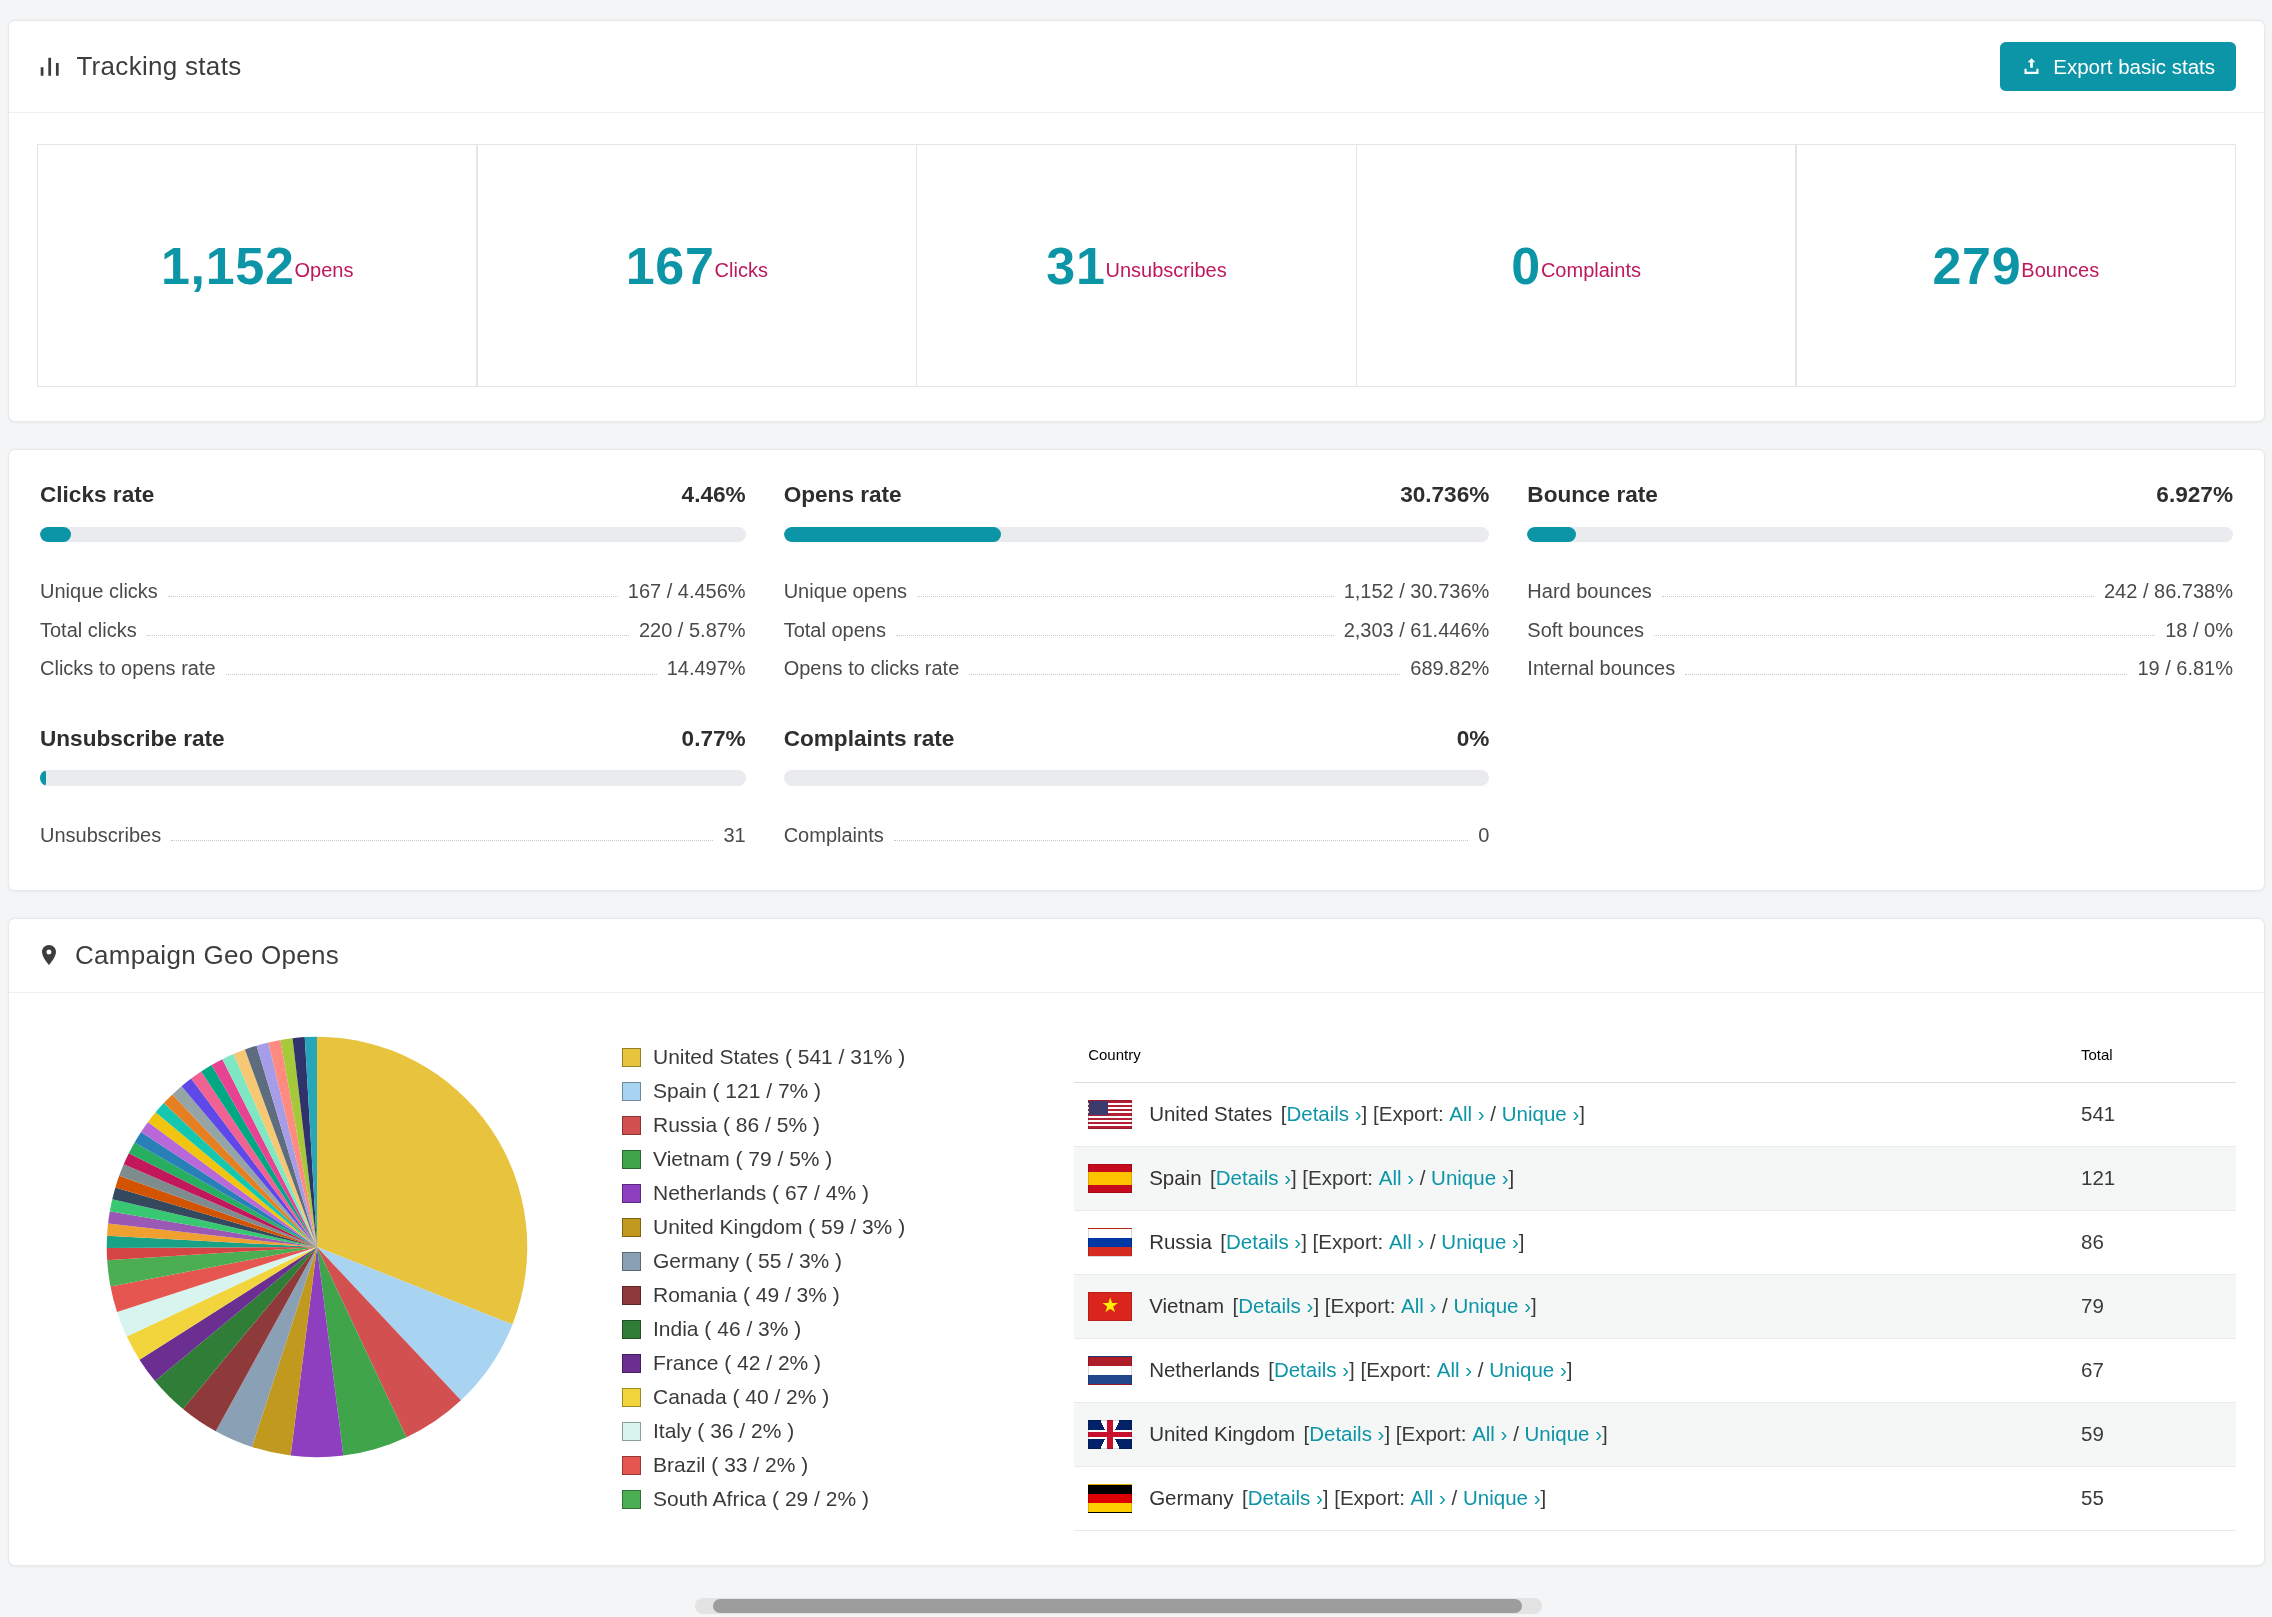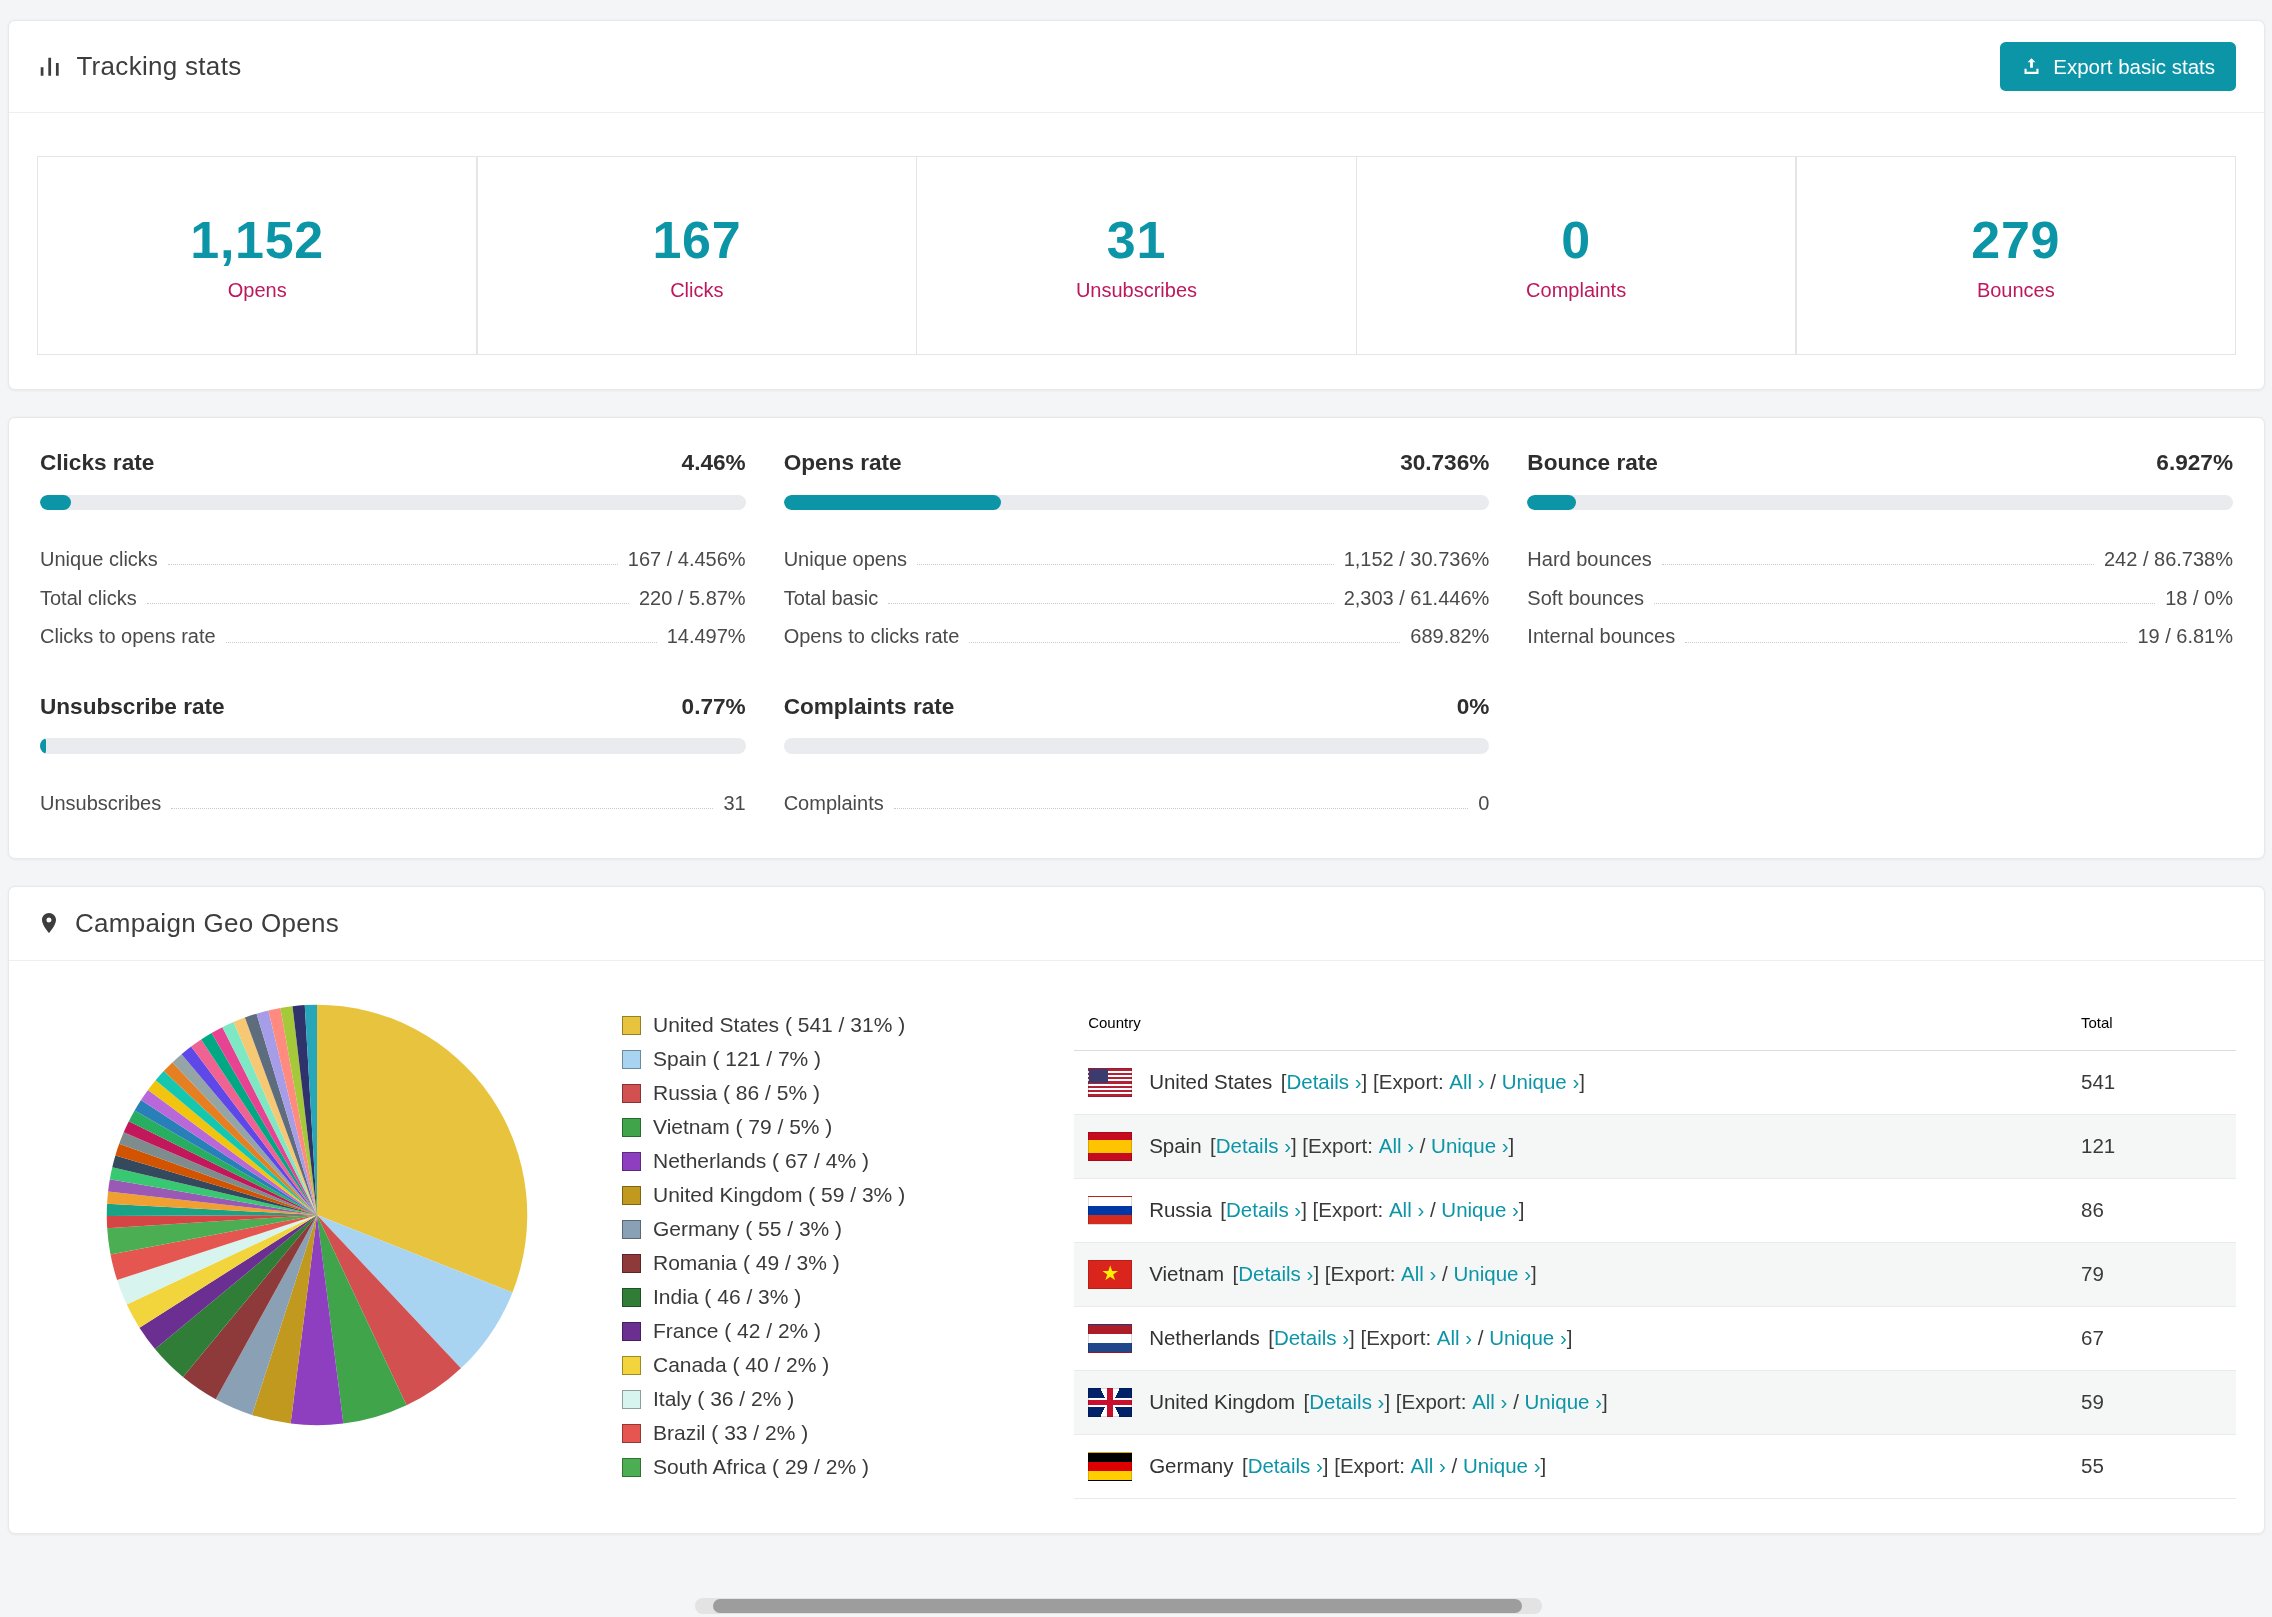--- a/index.html
+++ b/index.html
@@ -36,23 +36,23 @@
     display: flex; align-items: center; gap: 11.3px;
     background: var(--accent, #0c95a6); color: #fff;
     border: none; border-radius: 5.6px;
     font-size: 20.5px; font-family: inherit;
     padding: 12.7px 21px; cursor: pointer;
   }
 
   
   .stat-boxes { display: flex; }
   .stat-box {
-    flex: 1; height: 199px; margin-left: -0.7px;
+    flex: 1; height: 243px; margin-left: -0.7px;
     border: 0.7px solid #e4e5e7; background: #fff;
-    display: flex; flex-direction: column; align-items: center; justify-content: center; margin-top: 12px;
+    display: flex; flex-direction: row; align-items: center; justify-content: center;
   }
   .stat-box:first-child { margin-left: 0; }
   .stat-value { font-size: 52px; font-weight: 700; color: var(--accent, #0c95a6); letter-spacing: 0.7px; }
   .stat-label { font-size: 20px; color: #be185d; margin-top: 8.5px; }
 
   
   .rates-grid {
     display: grid; grid-template-columns: repeat(3, 1fr);
     column-gap: 47px; row-gap: 45px; gap: 38px;
   }
@@ -212,21 +212,21 @@
             <div class="progress">
               <div class="progress-fill" style="width: 30.736%;"></div>
             </div>
             <div class="rate-rows">
               <div class="rate-row">
                 <span class="rate-row-label">Unique opens</span>
                 <span class="leader"></span>
                 <span class="rate-row-value">1,152 / 30.736%</span>
               </div>
               <div class="rate-row">
-                <span class="rate-row-label">Total basic</span>
+                <span class="rate-row-label">Total opens</span>
                 <span class="leader"></span>
                 <span class="rate-row-value">2,303 / 61.446%</span>
               </div>
               <div class="rate-row">
                 <span class="rate-row-label">Opens to clicks rate</span>
                 <span class="leader"></span>
                 <span class="rate-row-value">689.82%</span>
               </div>
             </div>
           </section>

